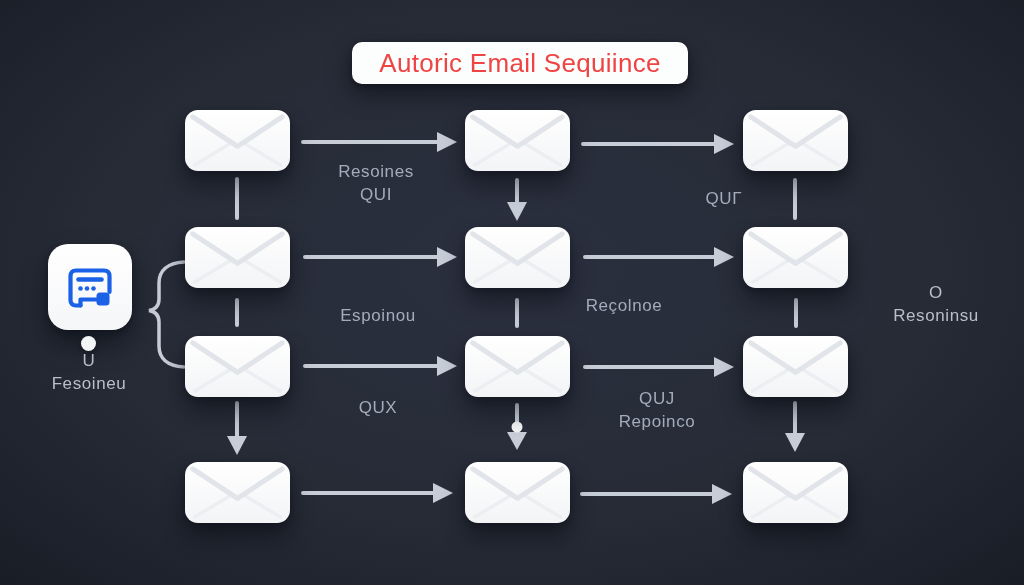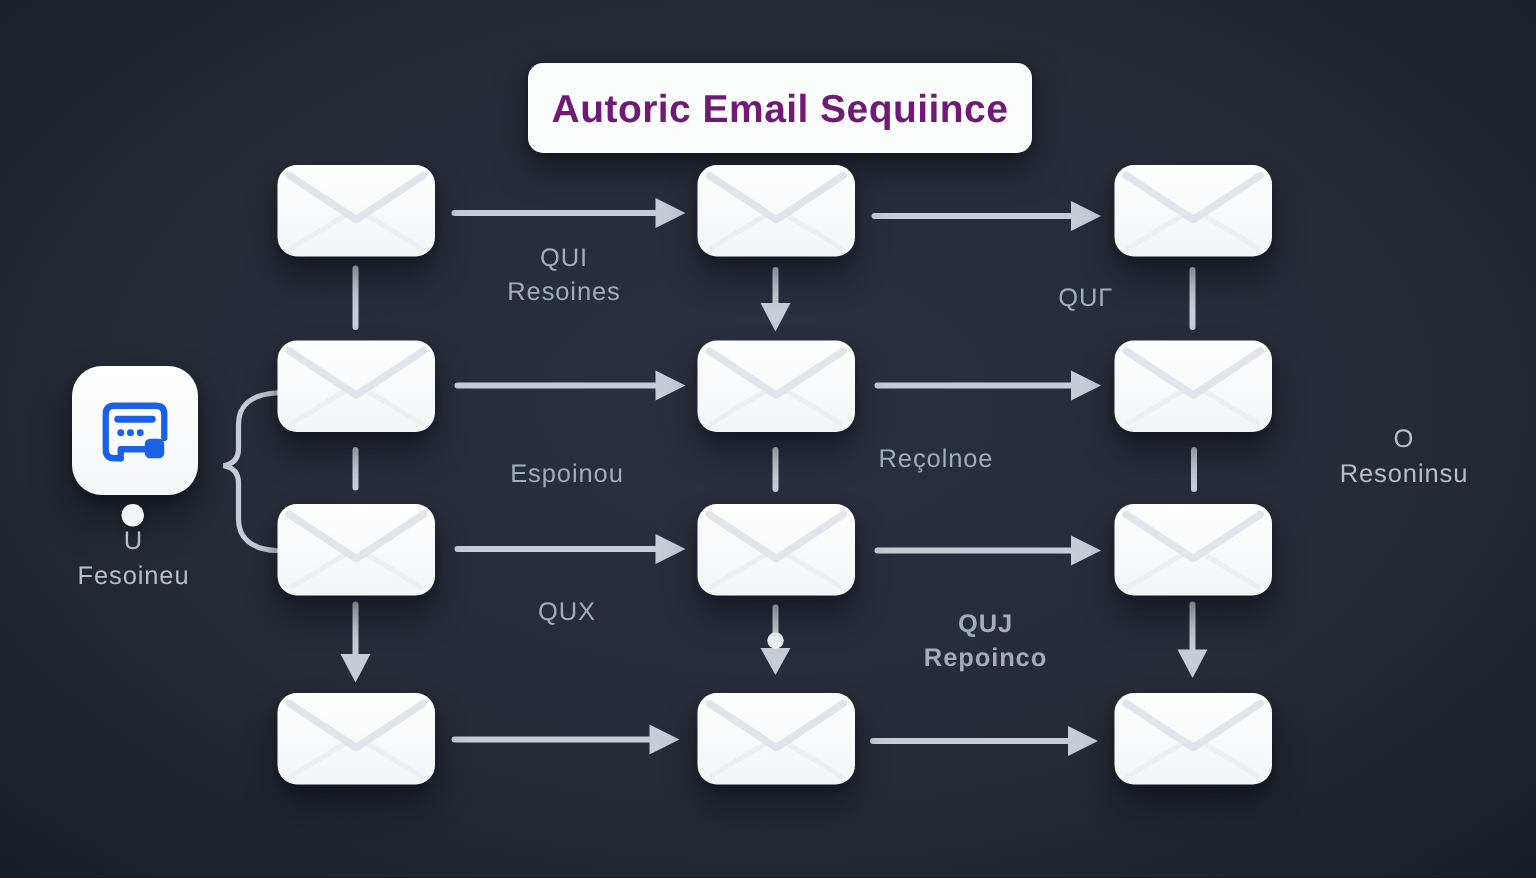--- a/index.html
+++ b/index.html
@@ -3,24 +3,24 @@
 <meta charset="utf-8">
 <style>
   html,body{margin:0;padding:0;background:#171b23;}
   .canvas{
     position:relative;width:1024px;height:585px;overflow:hidden;
     font-family:"Liberation Sans","DejaVu Sans",sans-serif;
     background:radial-gradient(ellipse 760px 460px at 50% 46%, #2b3040 0%, #262b36 55%, #1d212b 85%, #171b23 100%);
   }
   svg.overlay{position:absolute;left:0;top:0;width:1024px;height:585px;pointer-events:none;}
   .title-pill{
-    position:absolute;left:352px;top:42px;width:336px;height:60px;
+    position:absolute;left:352px;top:42px;width:336px;height:42px;
     background:#fcfdfd;border-radius:10px;
     display:flex;align-items:center;justify-content:center;
-    font-size:26px;font-weight:bold;color:#701a75;letter-spacing:.3px;
+    font-size:26px;font-weight:normal;color:#ef4444;letter-spacing:.3px;
     box-shadow:0 10px 22px rgba(6,8,14,.5), 0 2px 5px rgba(6,8,14,.35);
   }
   .env{
     position:absolute;width:105px;height:61px;border-radius:13px;
     background:linear-gradient(180deg,#ffffff 0%,#f3f4f6 100%);
     box-shadow:0 14px 22px rgba(6,9,15,.45), 0 3px 6px rgba(6,9,15,.25);
   }
   .env svg{position:absolute;left:0;top:0;width:100%;height:100%;}
   .c1{left:185px}.c2{left:465px}.c3{left:743px}
   .r1{top:110px}.r2{top:227px}.r3{top:336px}.r4{top:462px}
@@ -175,36 +175,36 @@
       </svg>
     </div>
   <div class="env r4 c3">
       <svg viewBox="0 0 105 62" fill="none" stroke-linecap="round" stroke-linejoin="round">
         <path d="M9 56 L47 33 M96 56 L58 33" stroke="#eceef2" stroke-width="3.5"></path>
         <path d="M7 7 L52.5 37 L98 7" stroke="#e1e4e9" stroke-width="5"></path>
       </svg>
     </div>
 
   <div class="elabel" style="left:291px;top:160px;">
+    <div>Resoines</div>
     <div>QUI</div>
-    <div>Resoines</div>
   </div>
   <div class="elabel" style="left:572px;top:187px;text-align:right;">
     <div>QUГ</div>
   </div>
   <div class="elabel" style="left:293px;top:304px;">
     <div>Espoinou</div>
   </div>
   <div class="elabel" style="left:539px;top:294px;">
     <div>Reçolnoe</div>
   </div>
   <div class="elabel" style="left:293px;top:396px;">
     <div>QUX</div>
   </div>
-  <div class="elabel" style="left:572px;top:404px;font-weight:bold;">
+  <div class="elabel" style="left:572px;top:387px;">
     <div>QUЈ</div>
     <div>Repoinco</div>
   </div>
   <div class="elabel bright" style="left:851px;top:281px;">
     <div>O</div>
     <div>Resoninsu</div>
   </div>
 
 </div>
 

